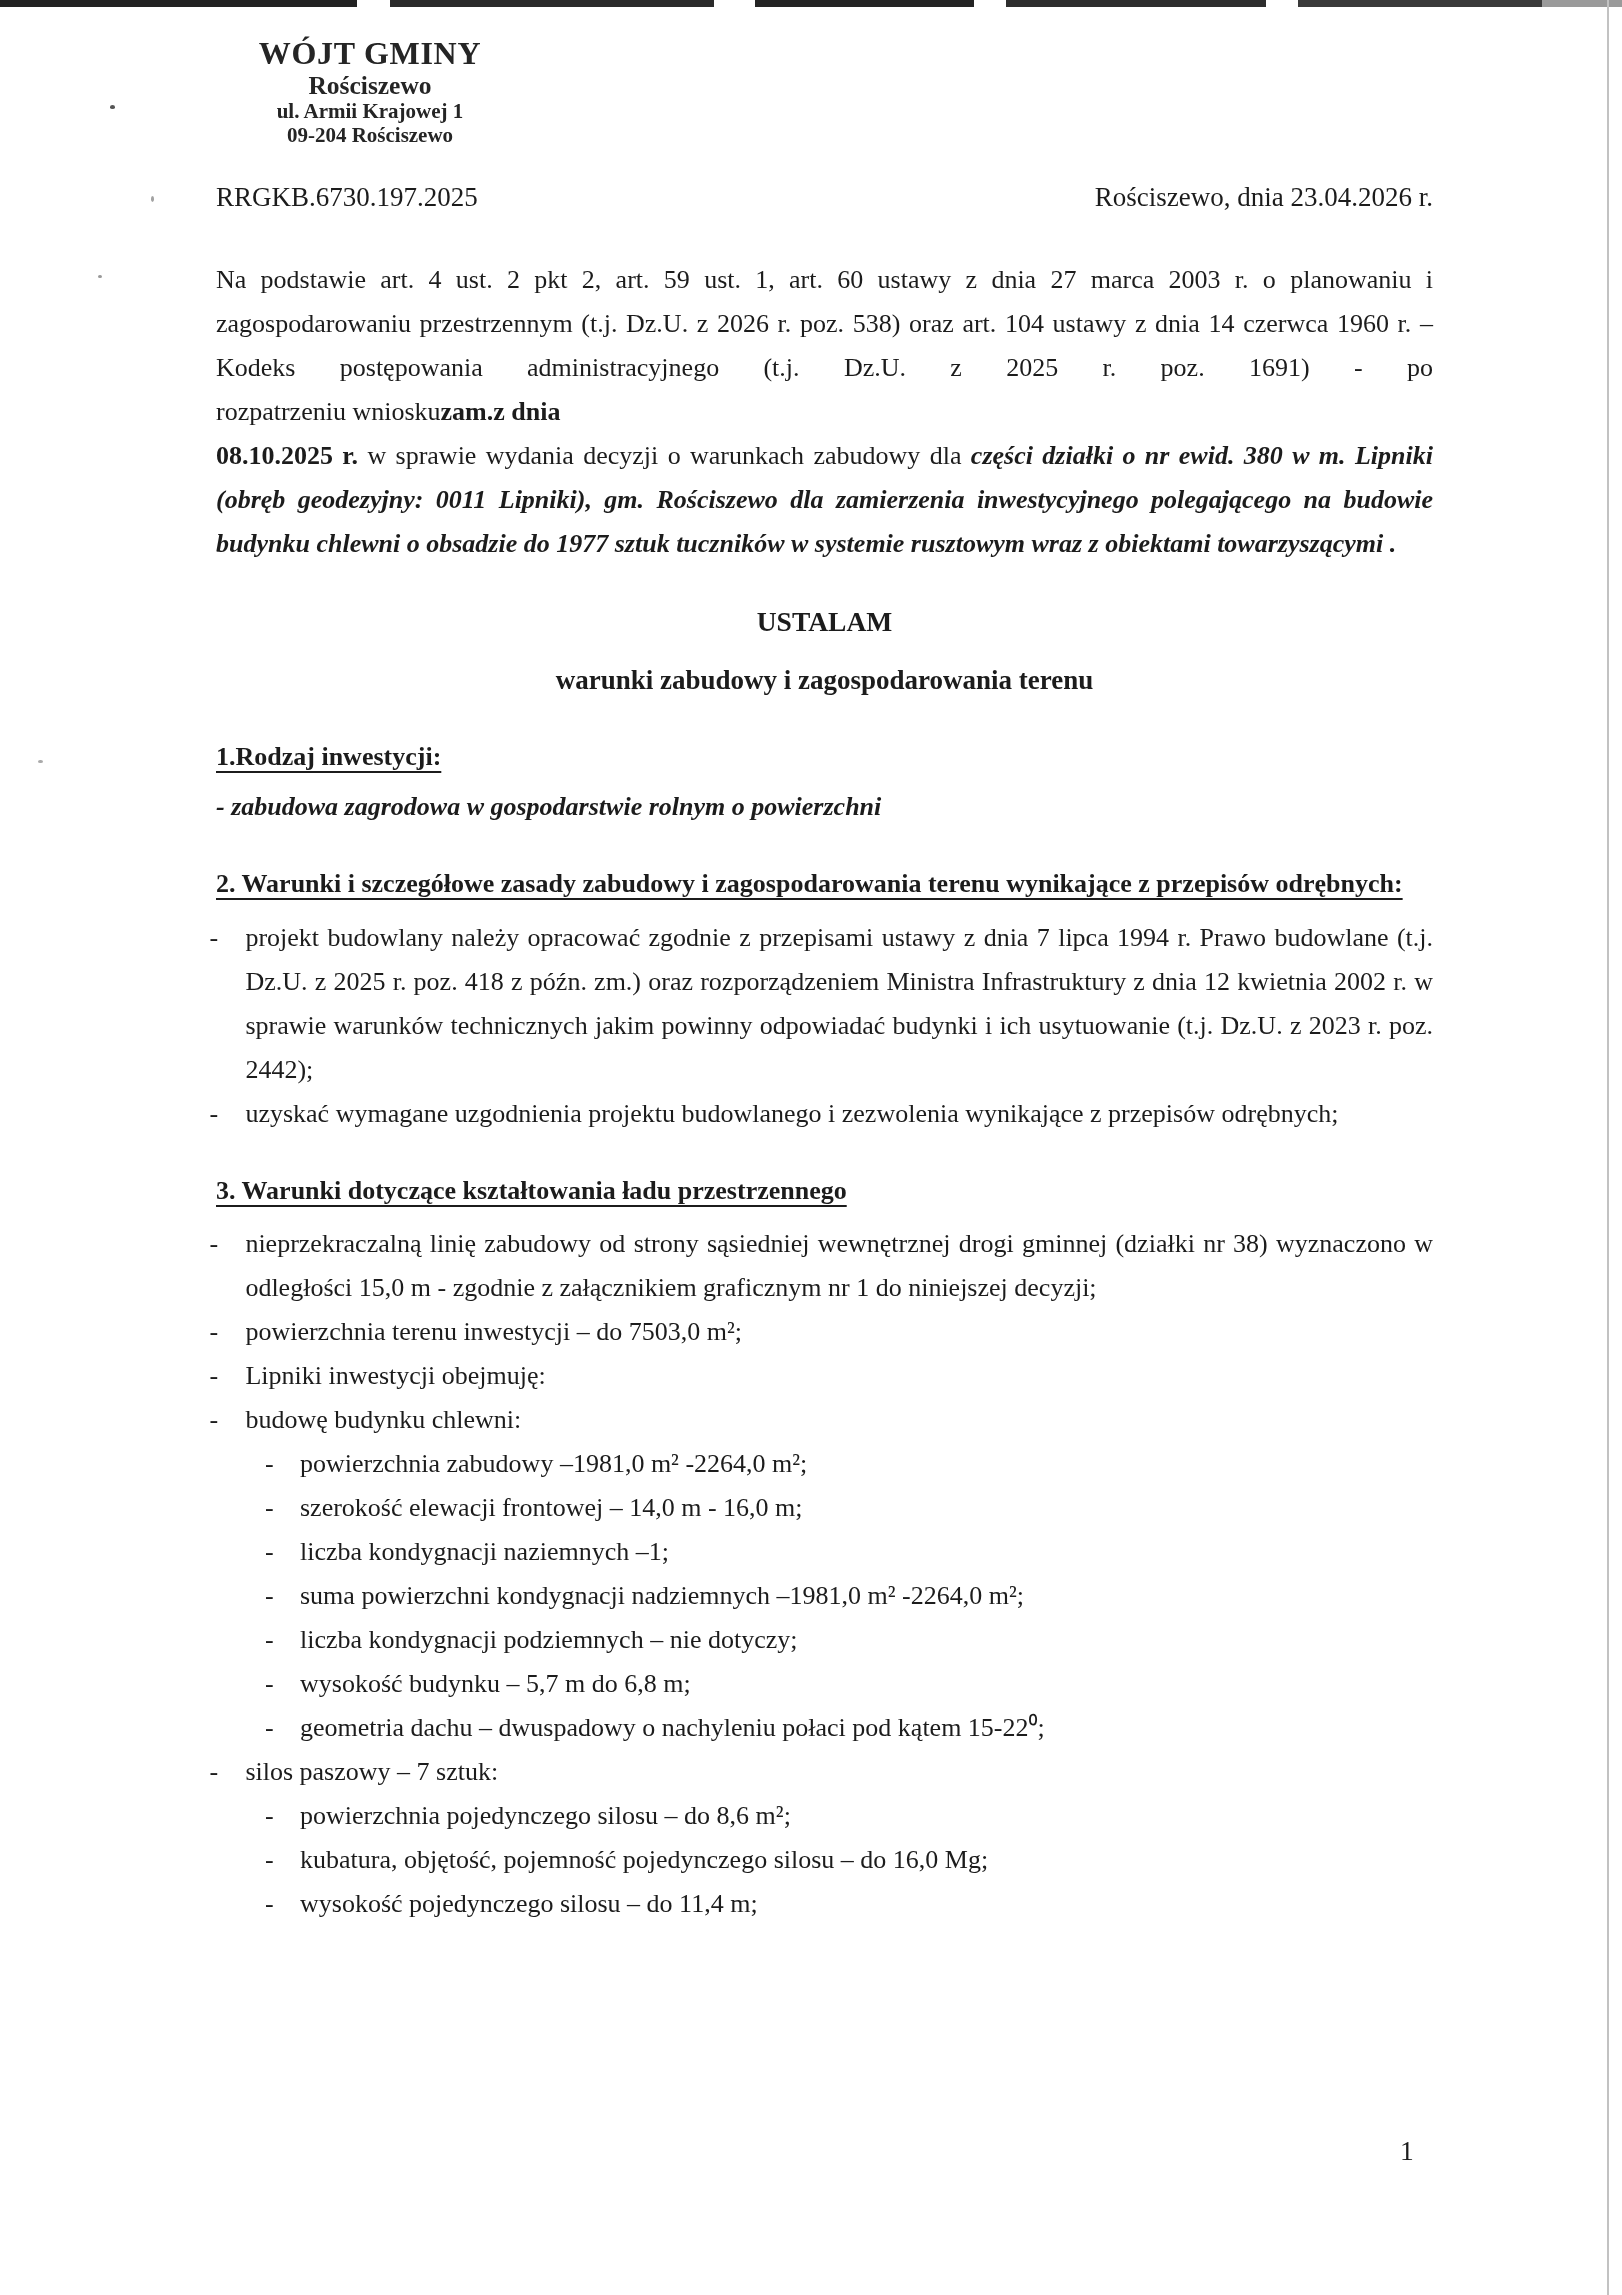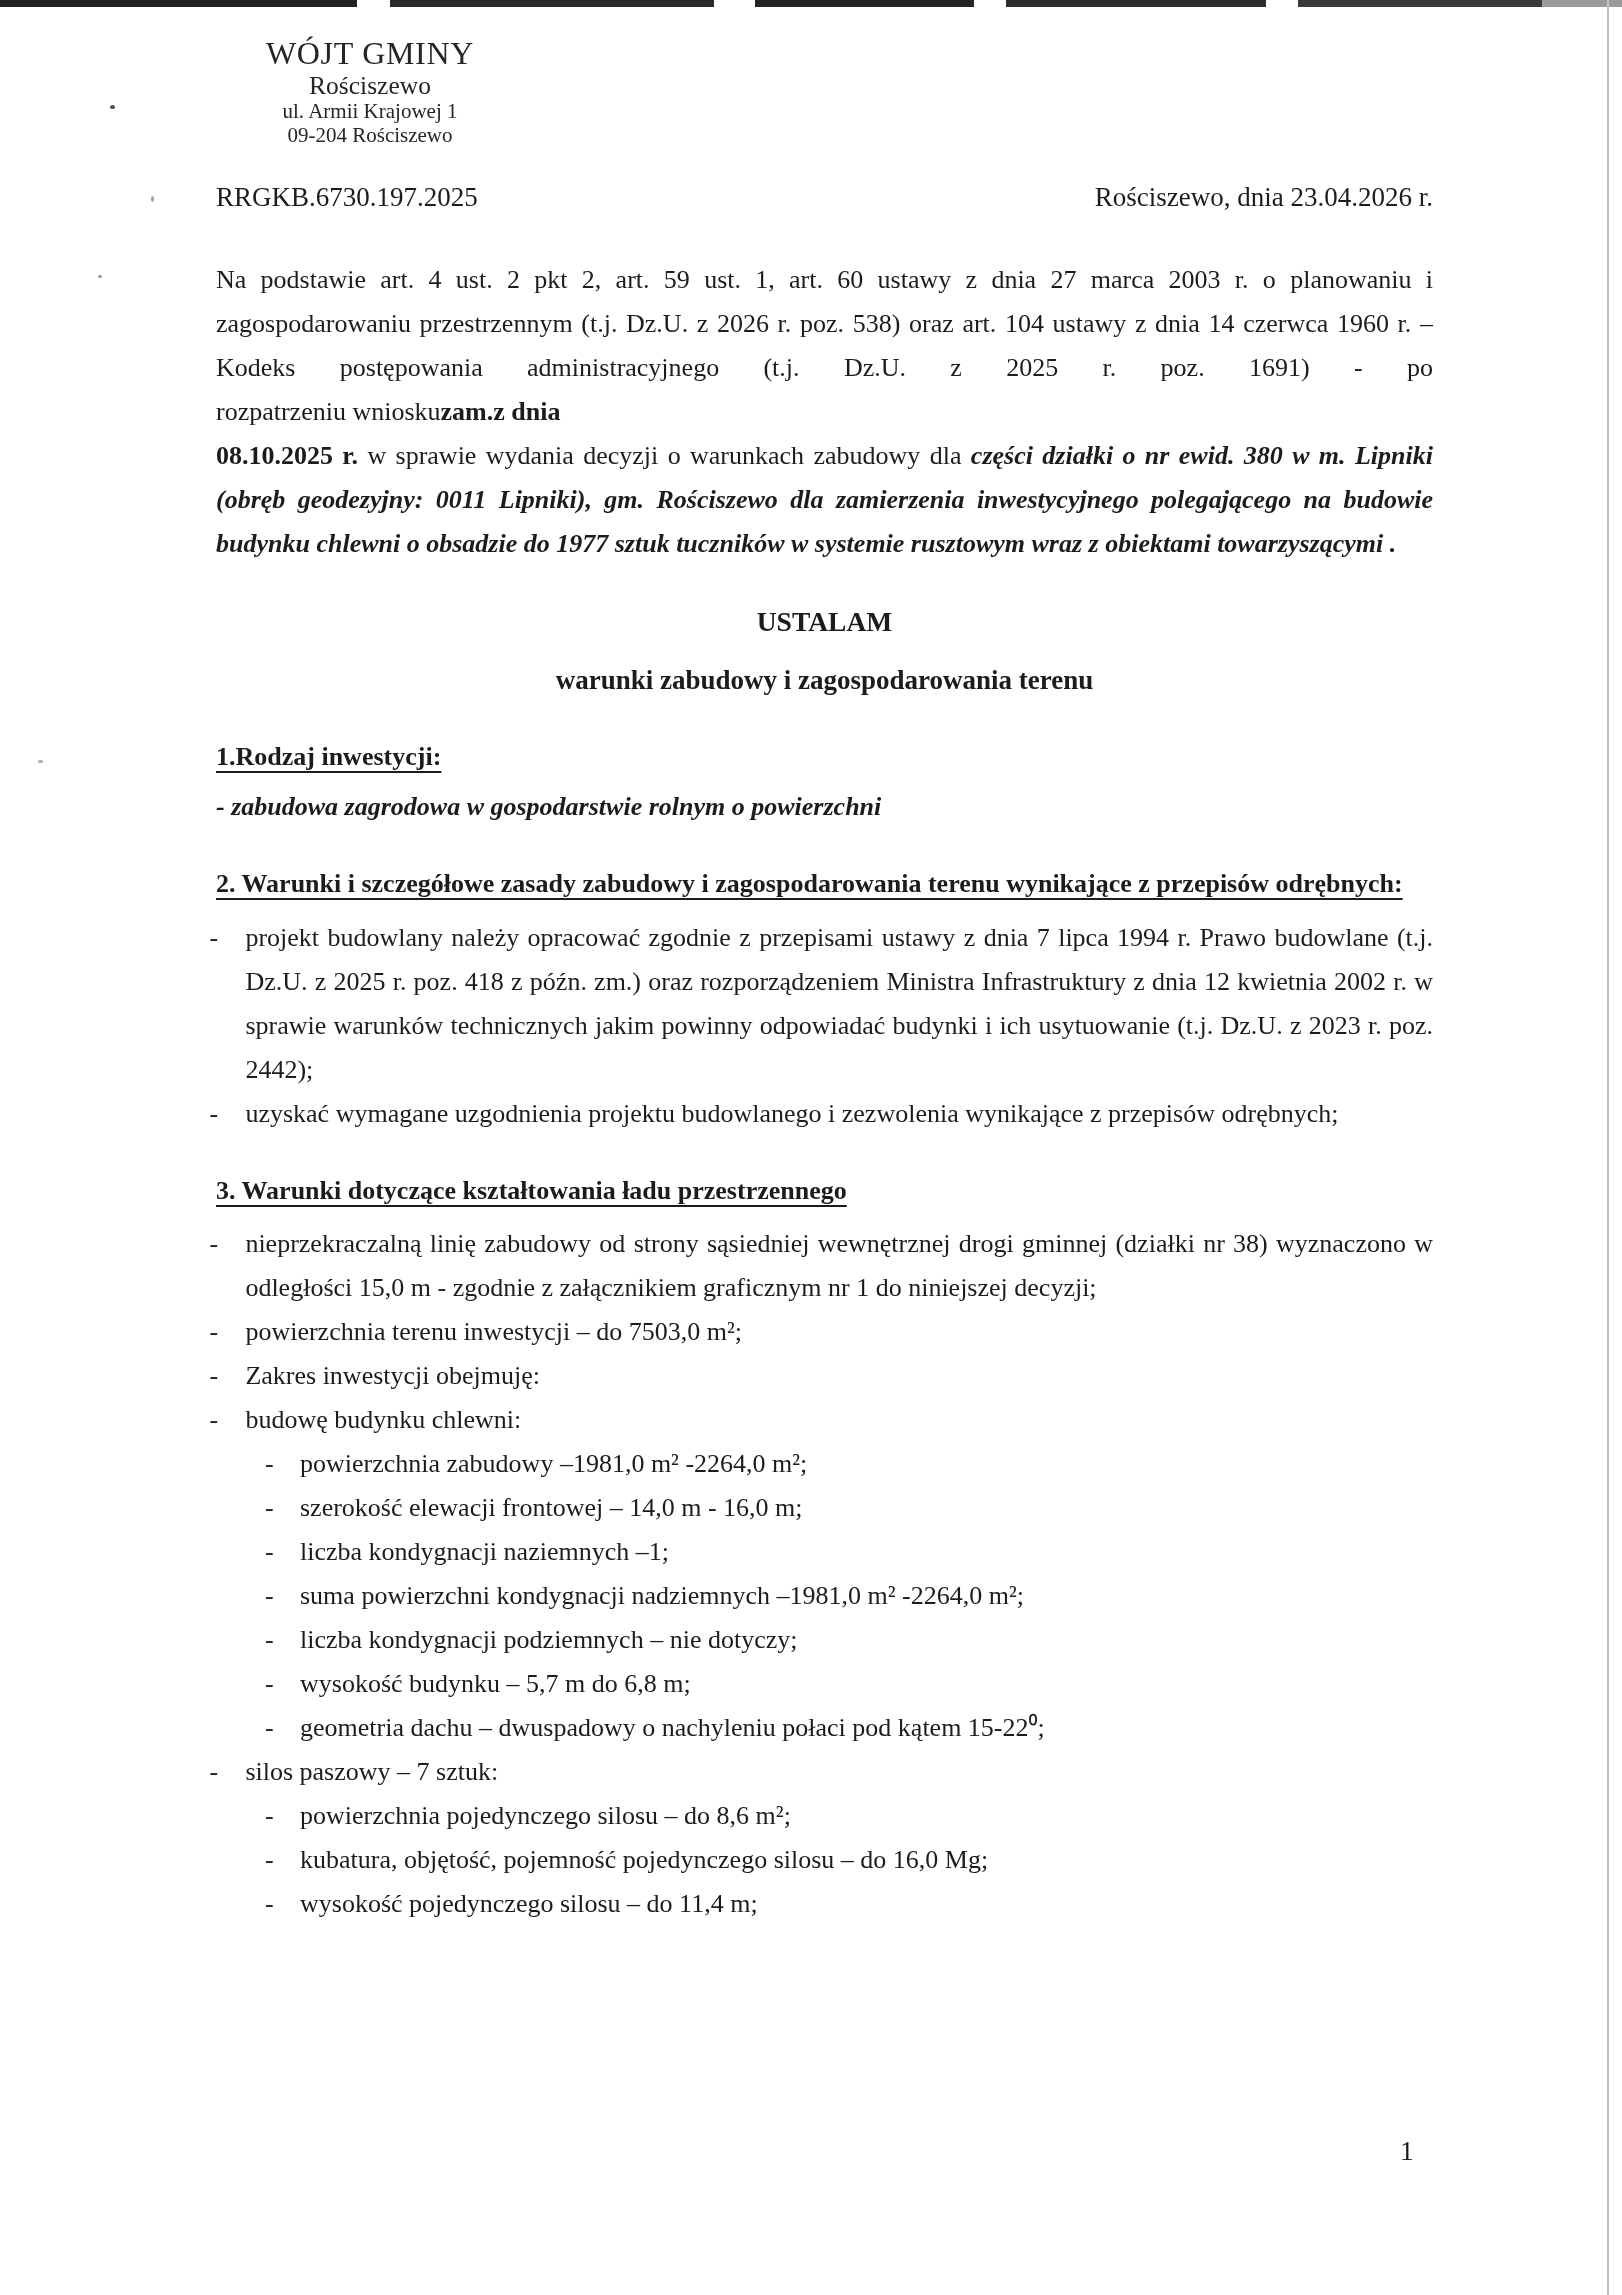--- a/index.html
+++ b/index.html
@@ -37,21 +37,21 @@
     box-sizing:border-box;
     width:1623px;height:2295px;
     padding:36px 190px 0 216px;
     font-size:26px;
     line-height:44px;
   }
 
   
   .stamp{
     width:242px;margin-left:33px;text-align:center;
-    font-weight:normal;color:#252525;line-height:1.12;
+    font-weight:bold;color:#252525;line-height:1.12;
   }
   .stamp-line1{font-size:32px;letter-spacing:0.7px;}
   .stamp-line2{font-size:25.5px;}
   .stamp-line3,.stamp-line4{font-size:21px;}
 
   .ref-row{
     display:flex;justify-content:space-between;align-items:baseline;
     margin-top:27.5px;font-size:27px;
   }
 
@@ -147,21 +147,21 @@
         <div class="bullet level1">
           <span class="dash">-</span>
           <span class="txt">nieprzekraczalną linię zabudowy od strony sąsiedniej wewnętrznej drogi gminnej (działki nr 38) wyznaczono w odległości 15,0 m - zgodnie z załącznikiem graficznym nr 1 do niniejszej decyzji;</span>
         </div>
         <div class="bullet level1">
           <span class="dash">-</span>
           <span class="txt">powierzchnia terenu inwestycji – do 7503,0 m²;</span>
         </div>
         <div class="bullet level1">
           <span class="dash">-</span>
-          <span class="txt">Zakres inwestycji obejmuję:</span>
+          <span class="txt">Lipniki inwestycji obejmuję:</span>
         </div>
         <div class="bullet level1">
           <span class="dash">-</span>
           <span class="txt">budowę budynku chlewni:</span>
         </div>
         <div class="bullet level2">
           <span class="dash">-</span>
           <span class="txt">powierzchnia zabudowy –1981,0 m² -2264,0 m²;</span>
         </div>
         <div class="bullet level2">

